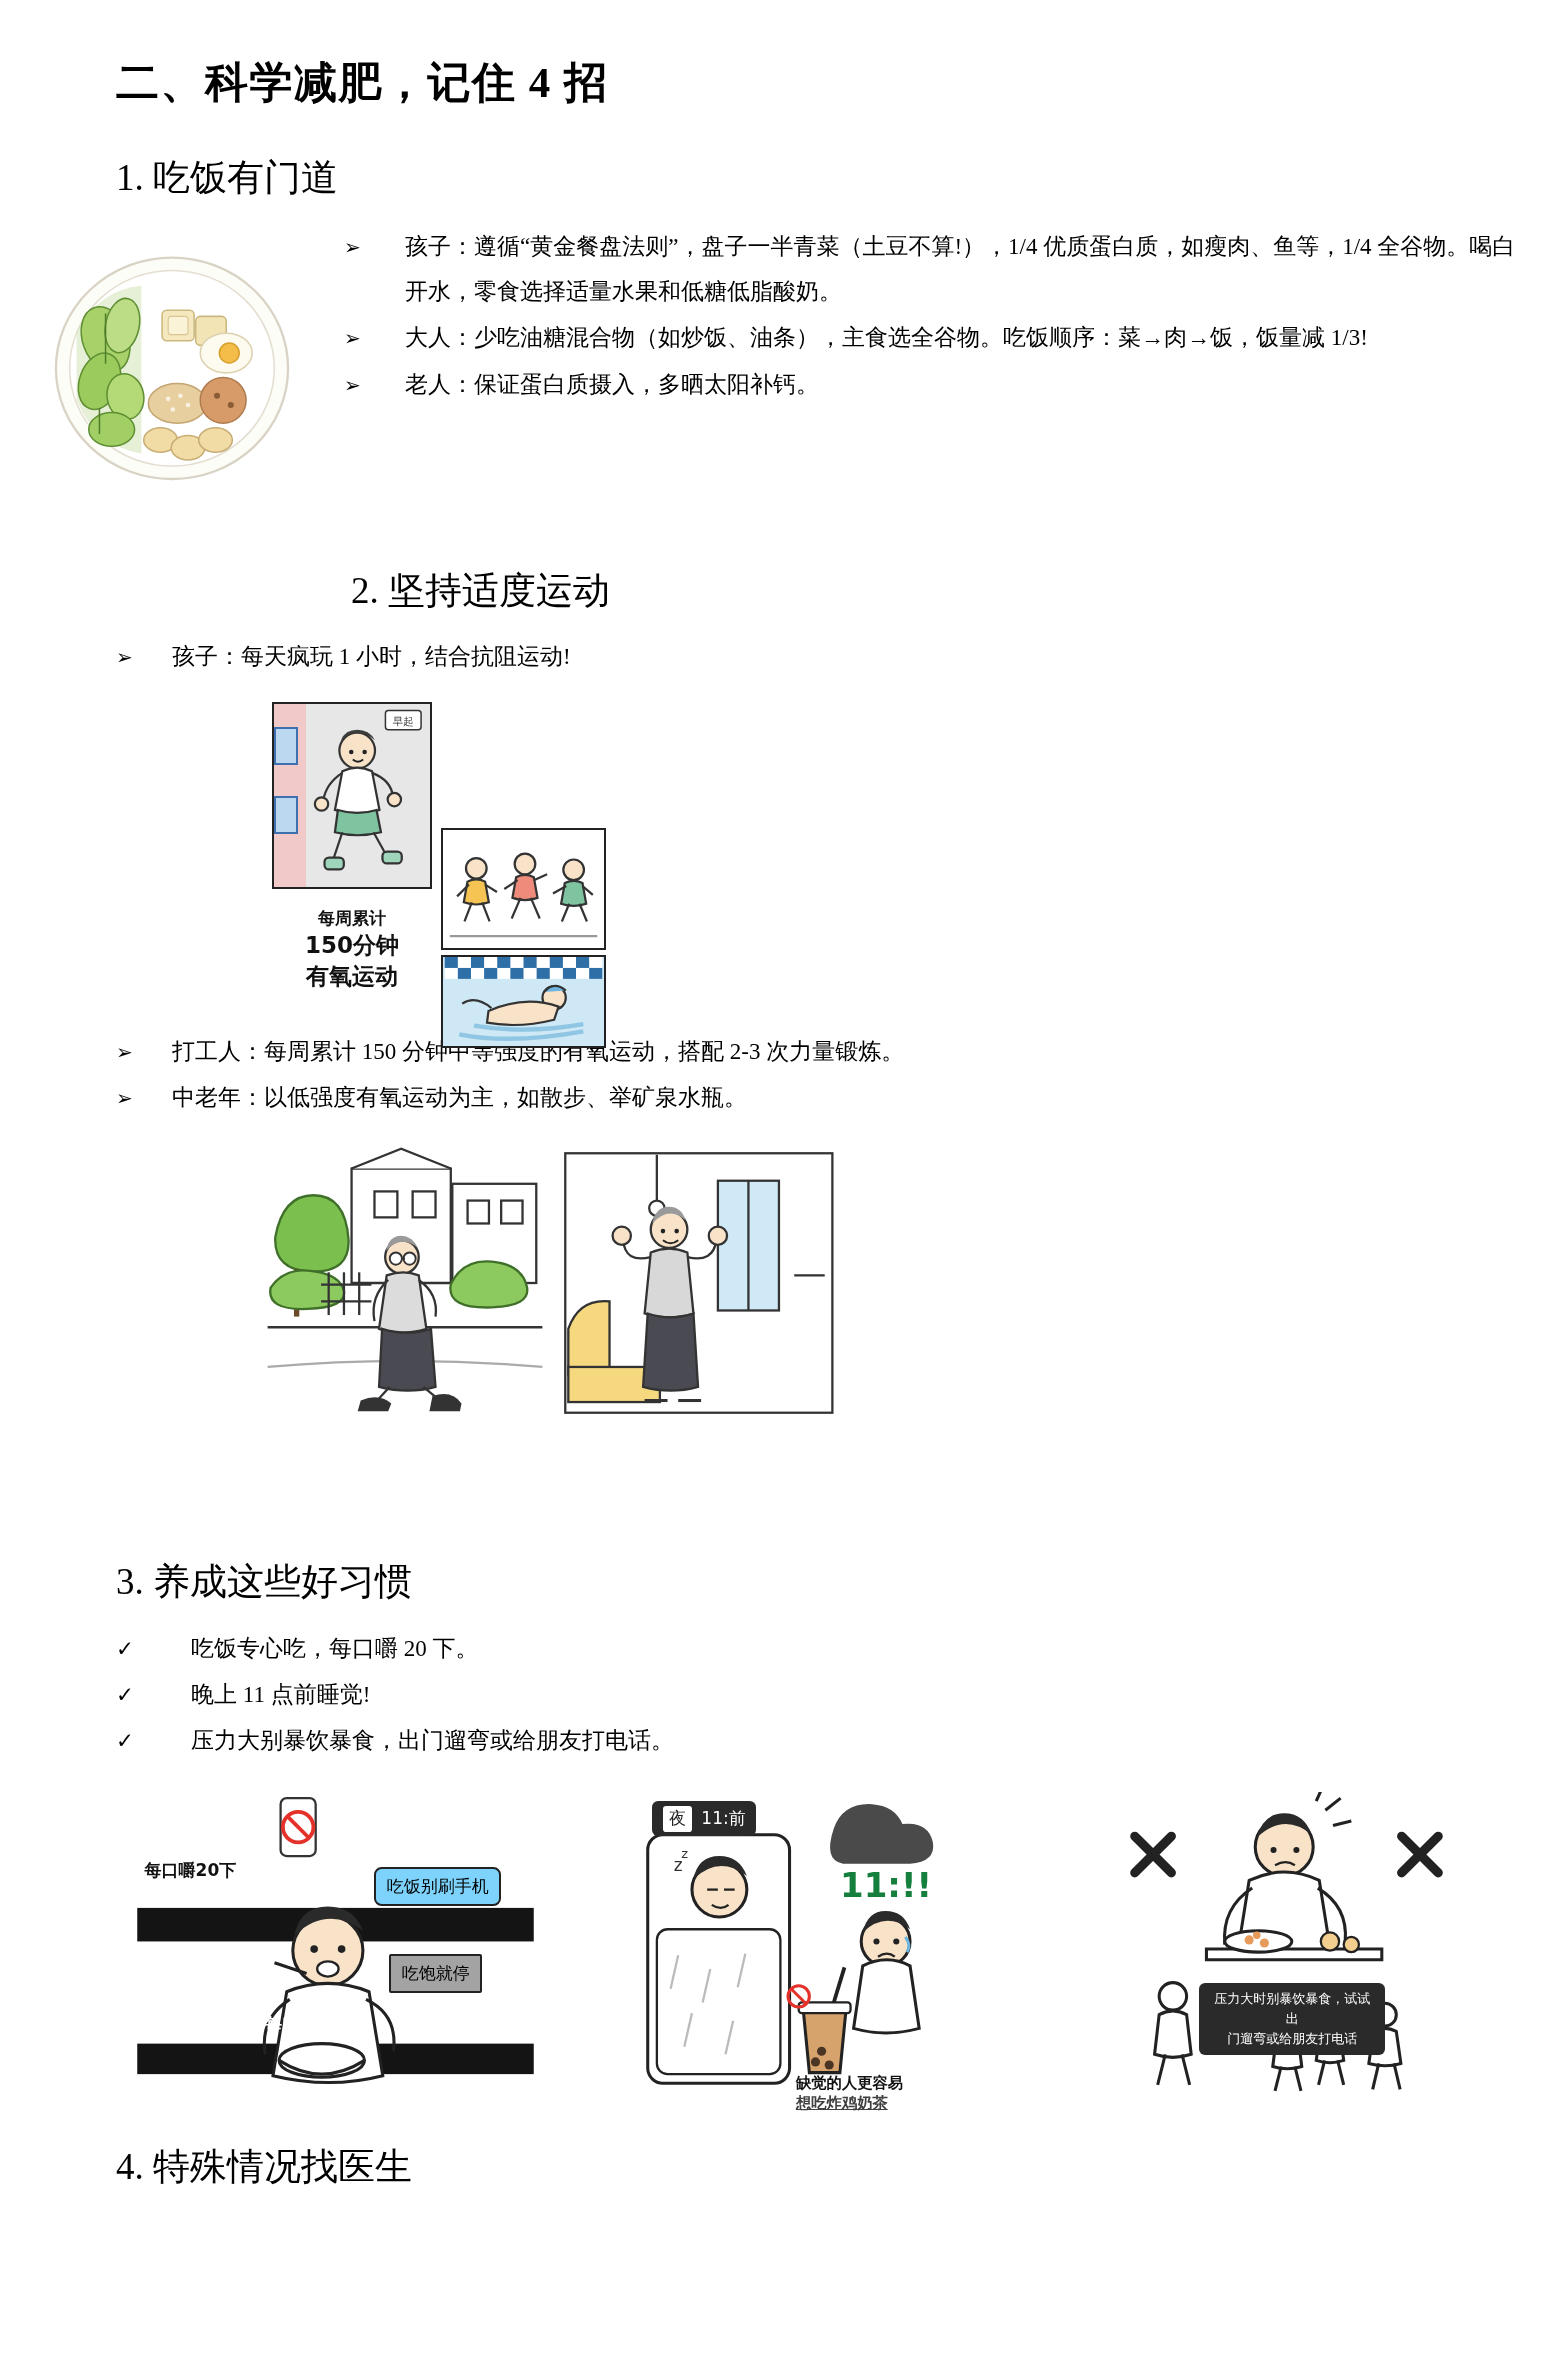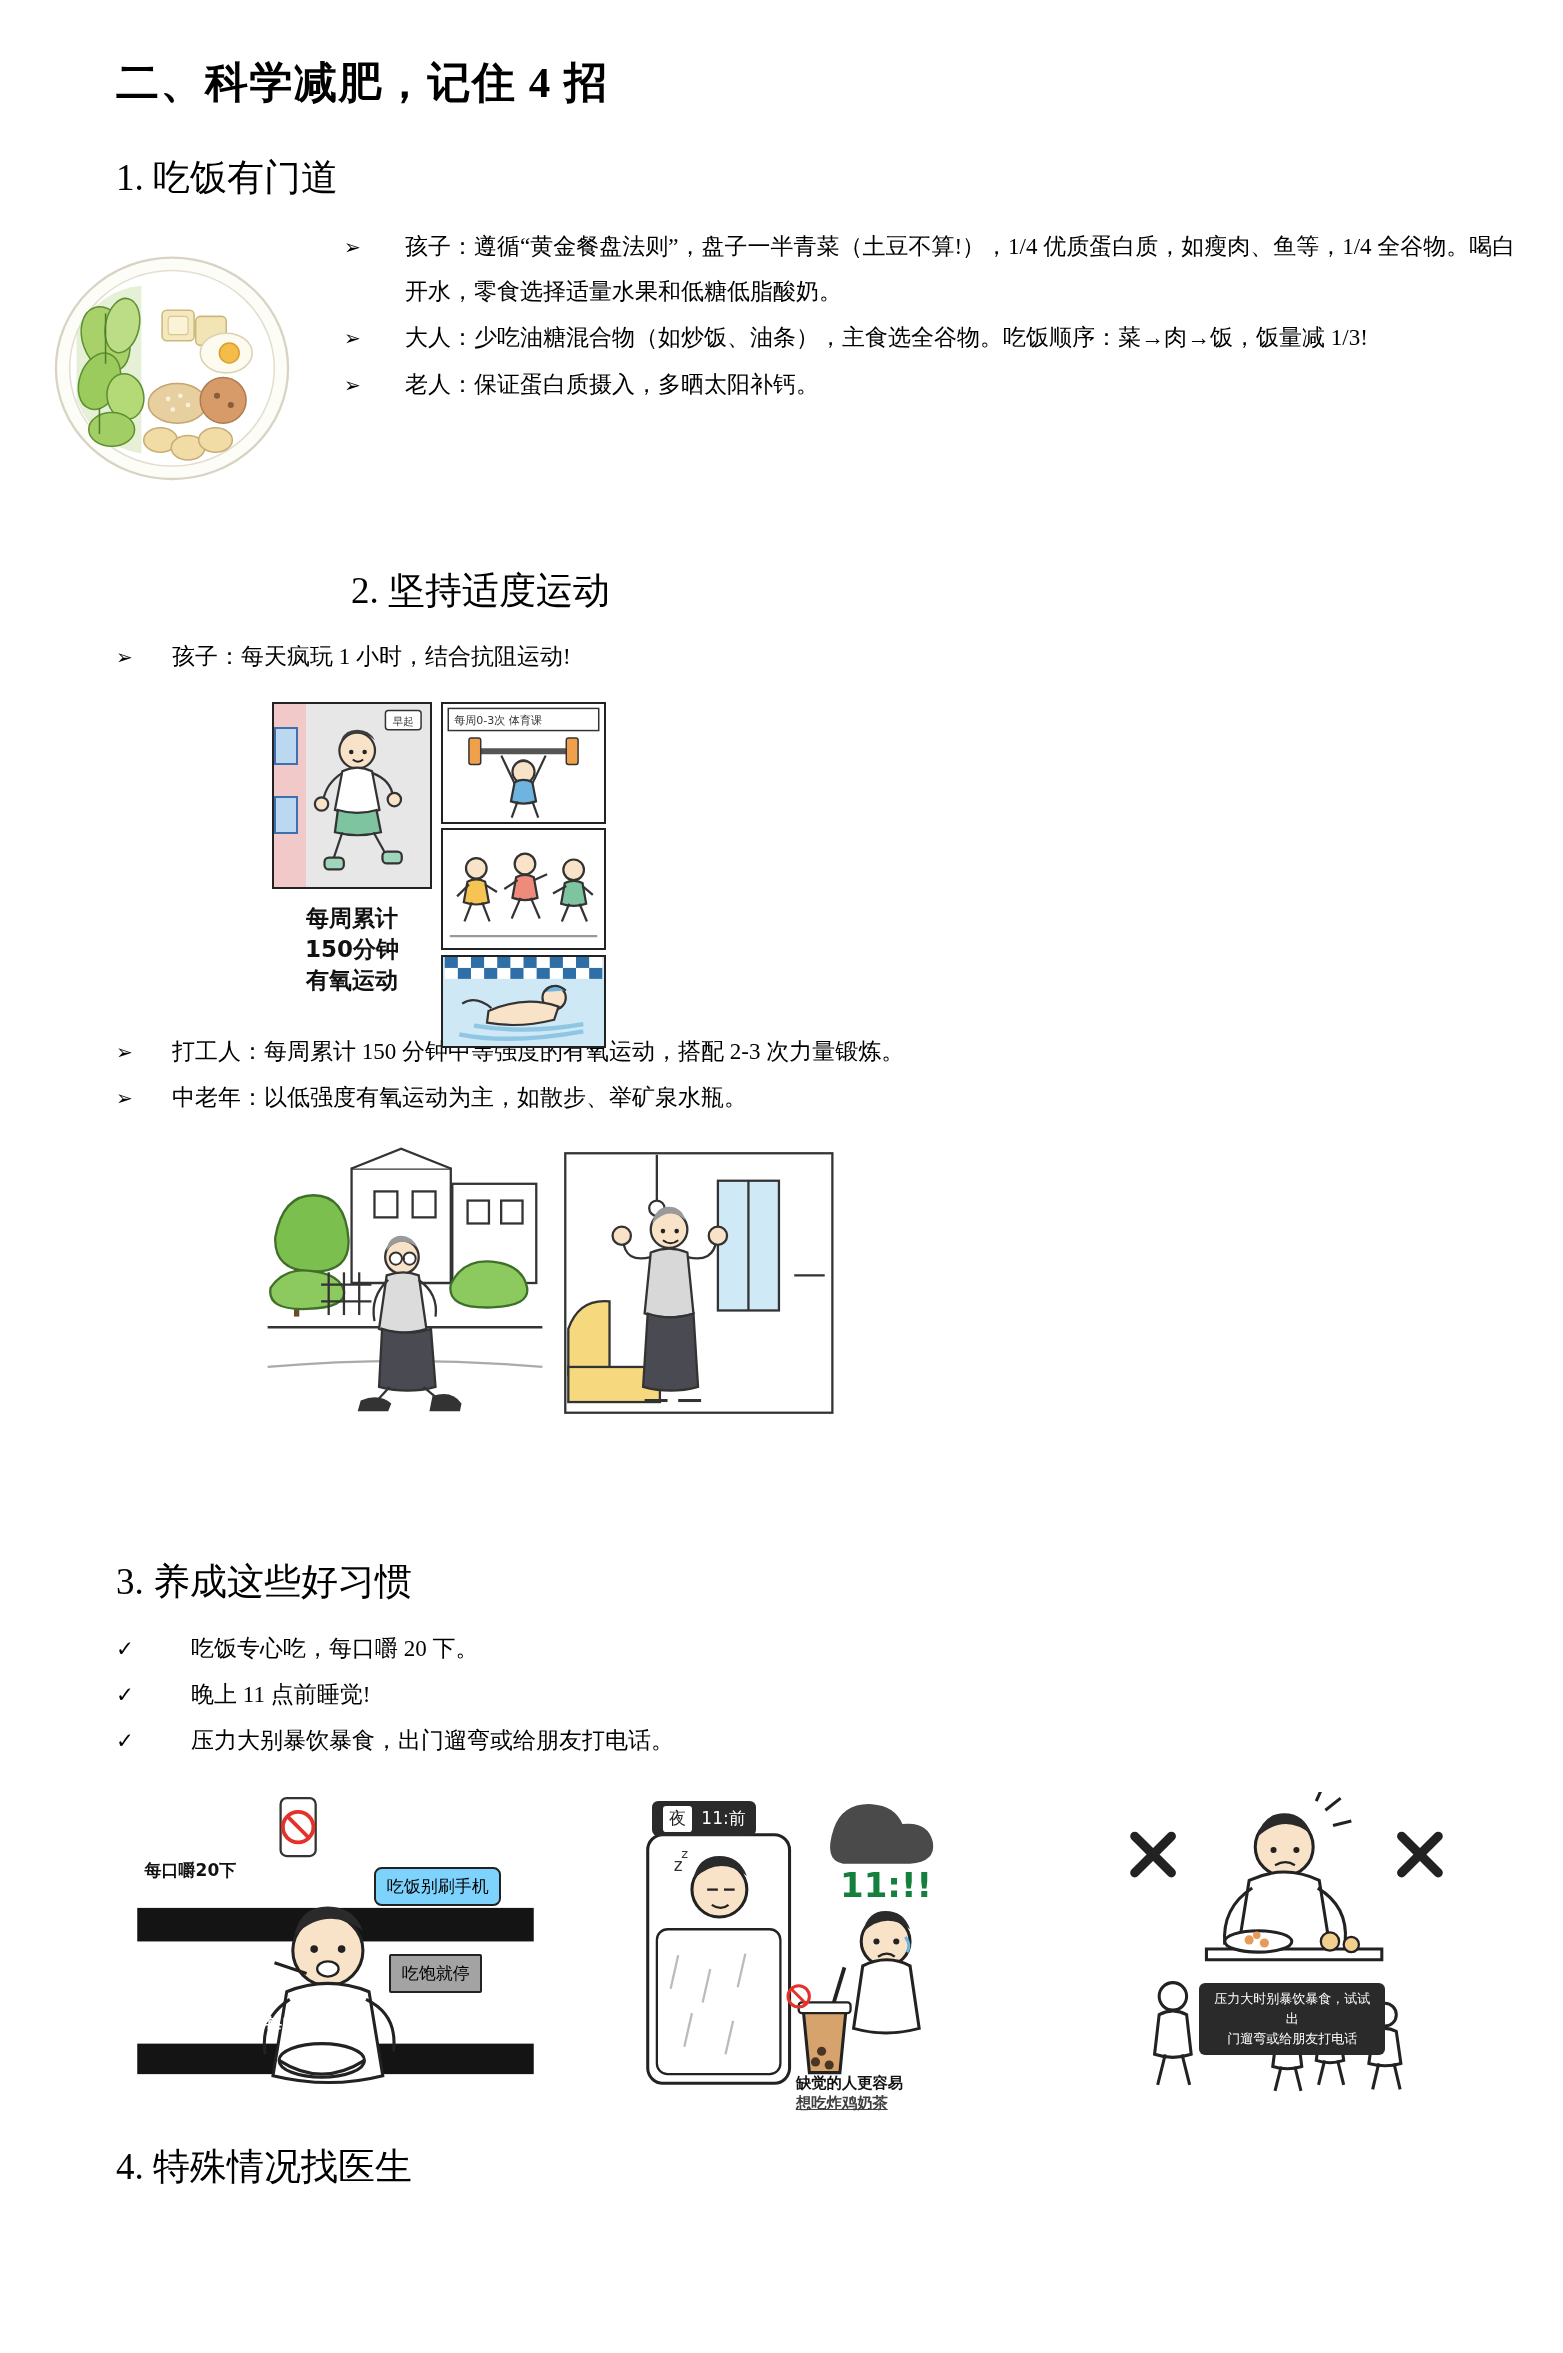--- a/index.html
+++ b/index.html
@@ -229,36 +229,20 @@
         <circle cx="64" cy="134" r="9" fill="#f8e2c8" stroke="#333" stroke-width="3"></circle>
         <circle cx="162" cy="128" r="9" fill="#f8e2c8" stroke="#333" stroke-width="3"></circle>
         <path d="M86 142 q26 8 52 0 l6 30 q-32 8 -62 0z" fill="#7ec4a0" stroke="#333" stroke-width="3"></path>
         <path d="M92 172 l-14 42" stroke="#333" stroke-width="3" fill="none"></path>
         <path d="M134 172 l20 36" stroke="#333" stroke-width="3" fill="none"></path>
         <rect x="68" y="206" width="26" height="16" rx="6" fill="#9fd6bb" stroke="#333" stroke-width="3"></rect>
         <rect x="146" y="198" width="26" height="16" rx="6" fill="#9fd6bb" stroke="#333" stroke-width="3"></rect>
       </svg>
     </div>
 
-    <div class="comic" style="left:441px; top:4.6px; width:165px; height:122px; background:#ffffff;">
-      <svg viewBox="0 0 216 160" style="position:absolute;left:0;top:0;width:100%;height:100%;">
-        <rect x="6" y="6" width="204" height="30" fill="#ffffff" stroke="#333" stroke-width="2"></rect>
-        <text x="14" y="27" font-size="15" font-family="DejaVu Sans" fill="#333">每周0-3次 体育课</text>
-        <rect x="46" y="60" width="124" height="8" rx="4" fill="#555"></rect>
-        <rect x="34" y="46" width="16" height="36" rx="3" fill="#f0a04b" stroke="#333" stroke-width="2"></rect>
-        <rect x="166" y="46" width="16" height="36" rx="3" fill="#f0a04b" stroke="#333" stroke-width="2"></rect>
-        <circle cx="108" cy="92" r="15" fill="#f8e2c8" stroke="#333" stroke-width="3"></circle>
-        <path d="M94 84 q14 -14 28 0 q-6 -9 -14 -9 q-9 0 -14 9z" fill="#3c3c3c"></path>
-        <path d="M96 106 q12 -6 24 0 l5 26 q-17 6 -34 0z" fill="#6fb3e0" stroke="#333" stroke-width="3"></path>
-        <path d="M96 108 l-18 -38" stroke="#333" stroke-width="3" fill="none"></path>
-        <path d="M120 108 l18 -38" stroke="#333" stroke-width="3" fill="none"></path>
-        <path d="M100 132 l-8 22" stroke="#333" stroke-width="3" fill="none"></path>
-        <path d="M120 132 l8 22" stroke="#333" stroke-width="3" fill="none"></path>
-      </svg>
-    </div>
 
     <div class="comic" style="left:441px; top:131px; width:165px; height:122px; background:#ffffff;">
       <svg viewBox="0 0 216 160" style="position:absolute;left:0;top:0;width:100%;height:100%;">
         <g stroke="#333" stroke-width="3" fill="none">
           <circle cx="44" cy="52" r="14" fill="#f8e2c8"></circle>
           <path d="M32 70 q12 -6 24 0 l5 28 q-17 6 -34 0z" fill="#f6c453"></path>
           <path d="M34 74 l-16 16"></path>
             <path d="M56 74 l16 10"></path>
           <path d="M38 98 l-10 26"></path>
             <path d="M52 98 l10 26"></path>
@@ -273,21 +257,21 @@
           <path d="M166 76 l-18 10"></path>
             <path d="M188 76 l14 12"></path>
           <path d="M170 100 l-10 24"></path>
             <path d="M184 100 l10 24"></path>
         </g>
         <path d="M8 144 h200" stroke="#999" stroke-width="3"></path>
       </svg>
     </div>
 
     <div style="position:absolute;left:272px;top:197px;width:160px;height:111px;display:flex;flex-direction:column;justify-content:center;align-items:center;line-height:1.35;">
-      <div class="cap-hand" style="font-size:23px;">每周累计</div>
+      <div class="cap-hand" style="font-size:17px;">每周累计</div>
       <div class="cap-hand" style="font-size:23px;">150分钟</div>
       <div class="cap-hand" style="font-size:23px;">有氧运动</div>
     </div>
 
     <div class="comic" style="left:441px; top:258px; width:165px; height:93px; background:#cfe8f5;">
       <svg viewBox="0 0 216 122" style="position:absolute;left:0;top:0;width:100%;height:100%;">
         <rect x="0" y="0" width="216" height="30" fill="#ffffff"></rect>
         <g fill="#2f6fa8">
           <rect x="0" y="0" width="18" height="15"></rect>
             <rect x="36" y="0" width="18" height="15"></rect>

